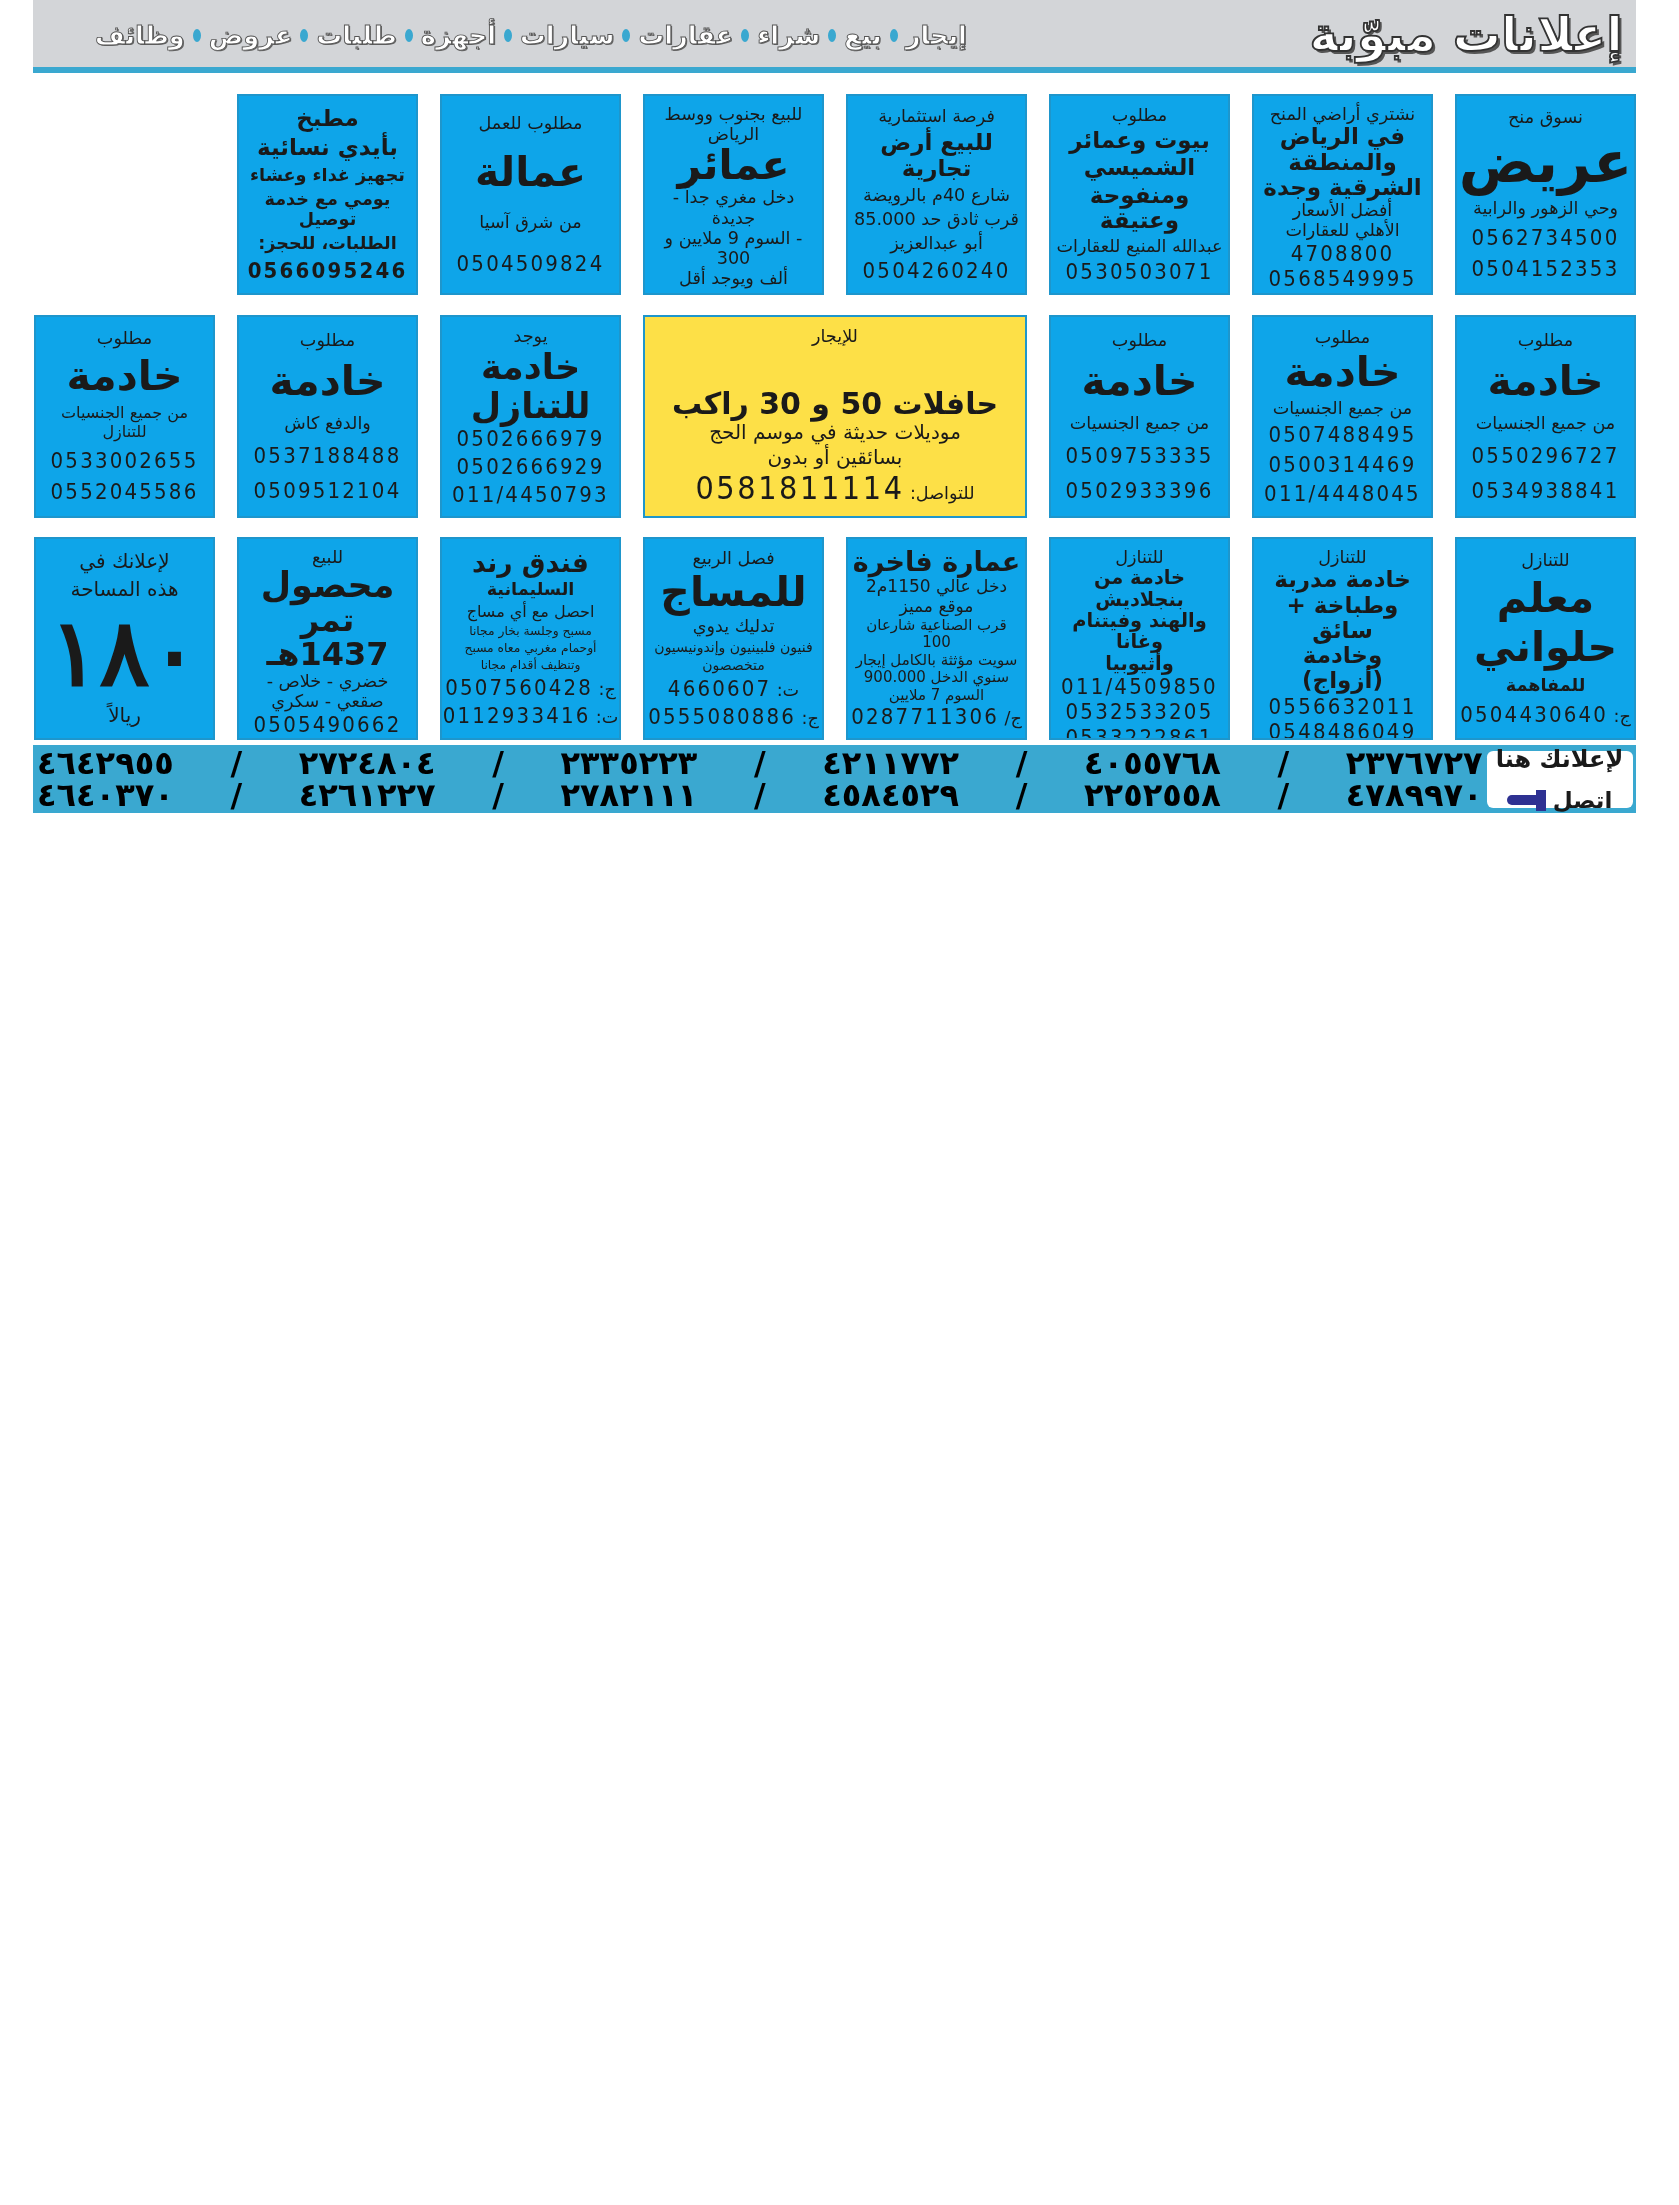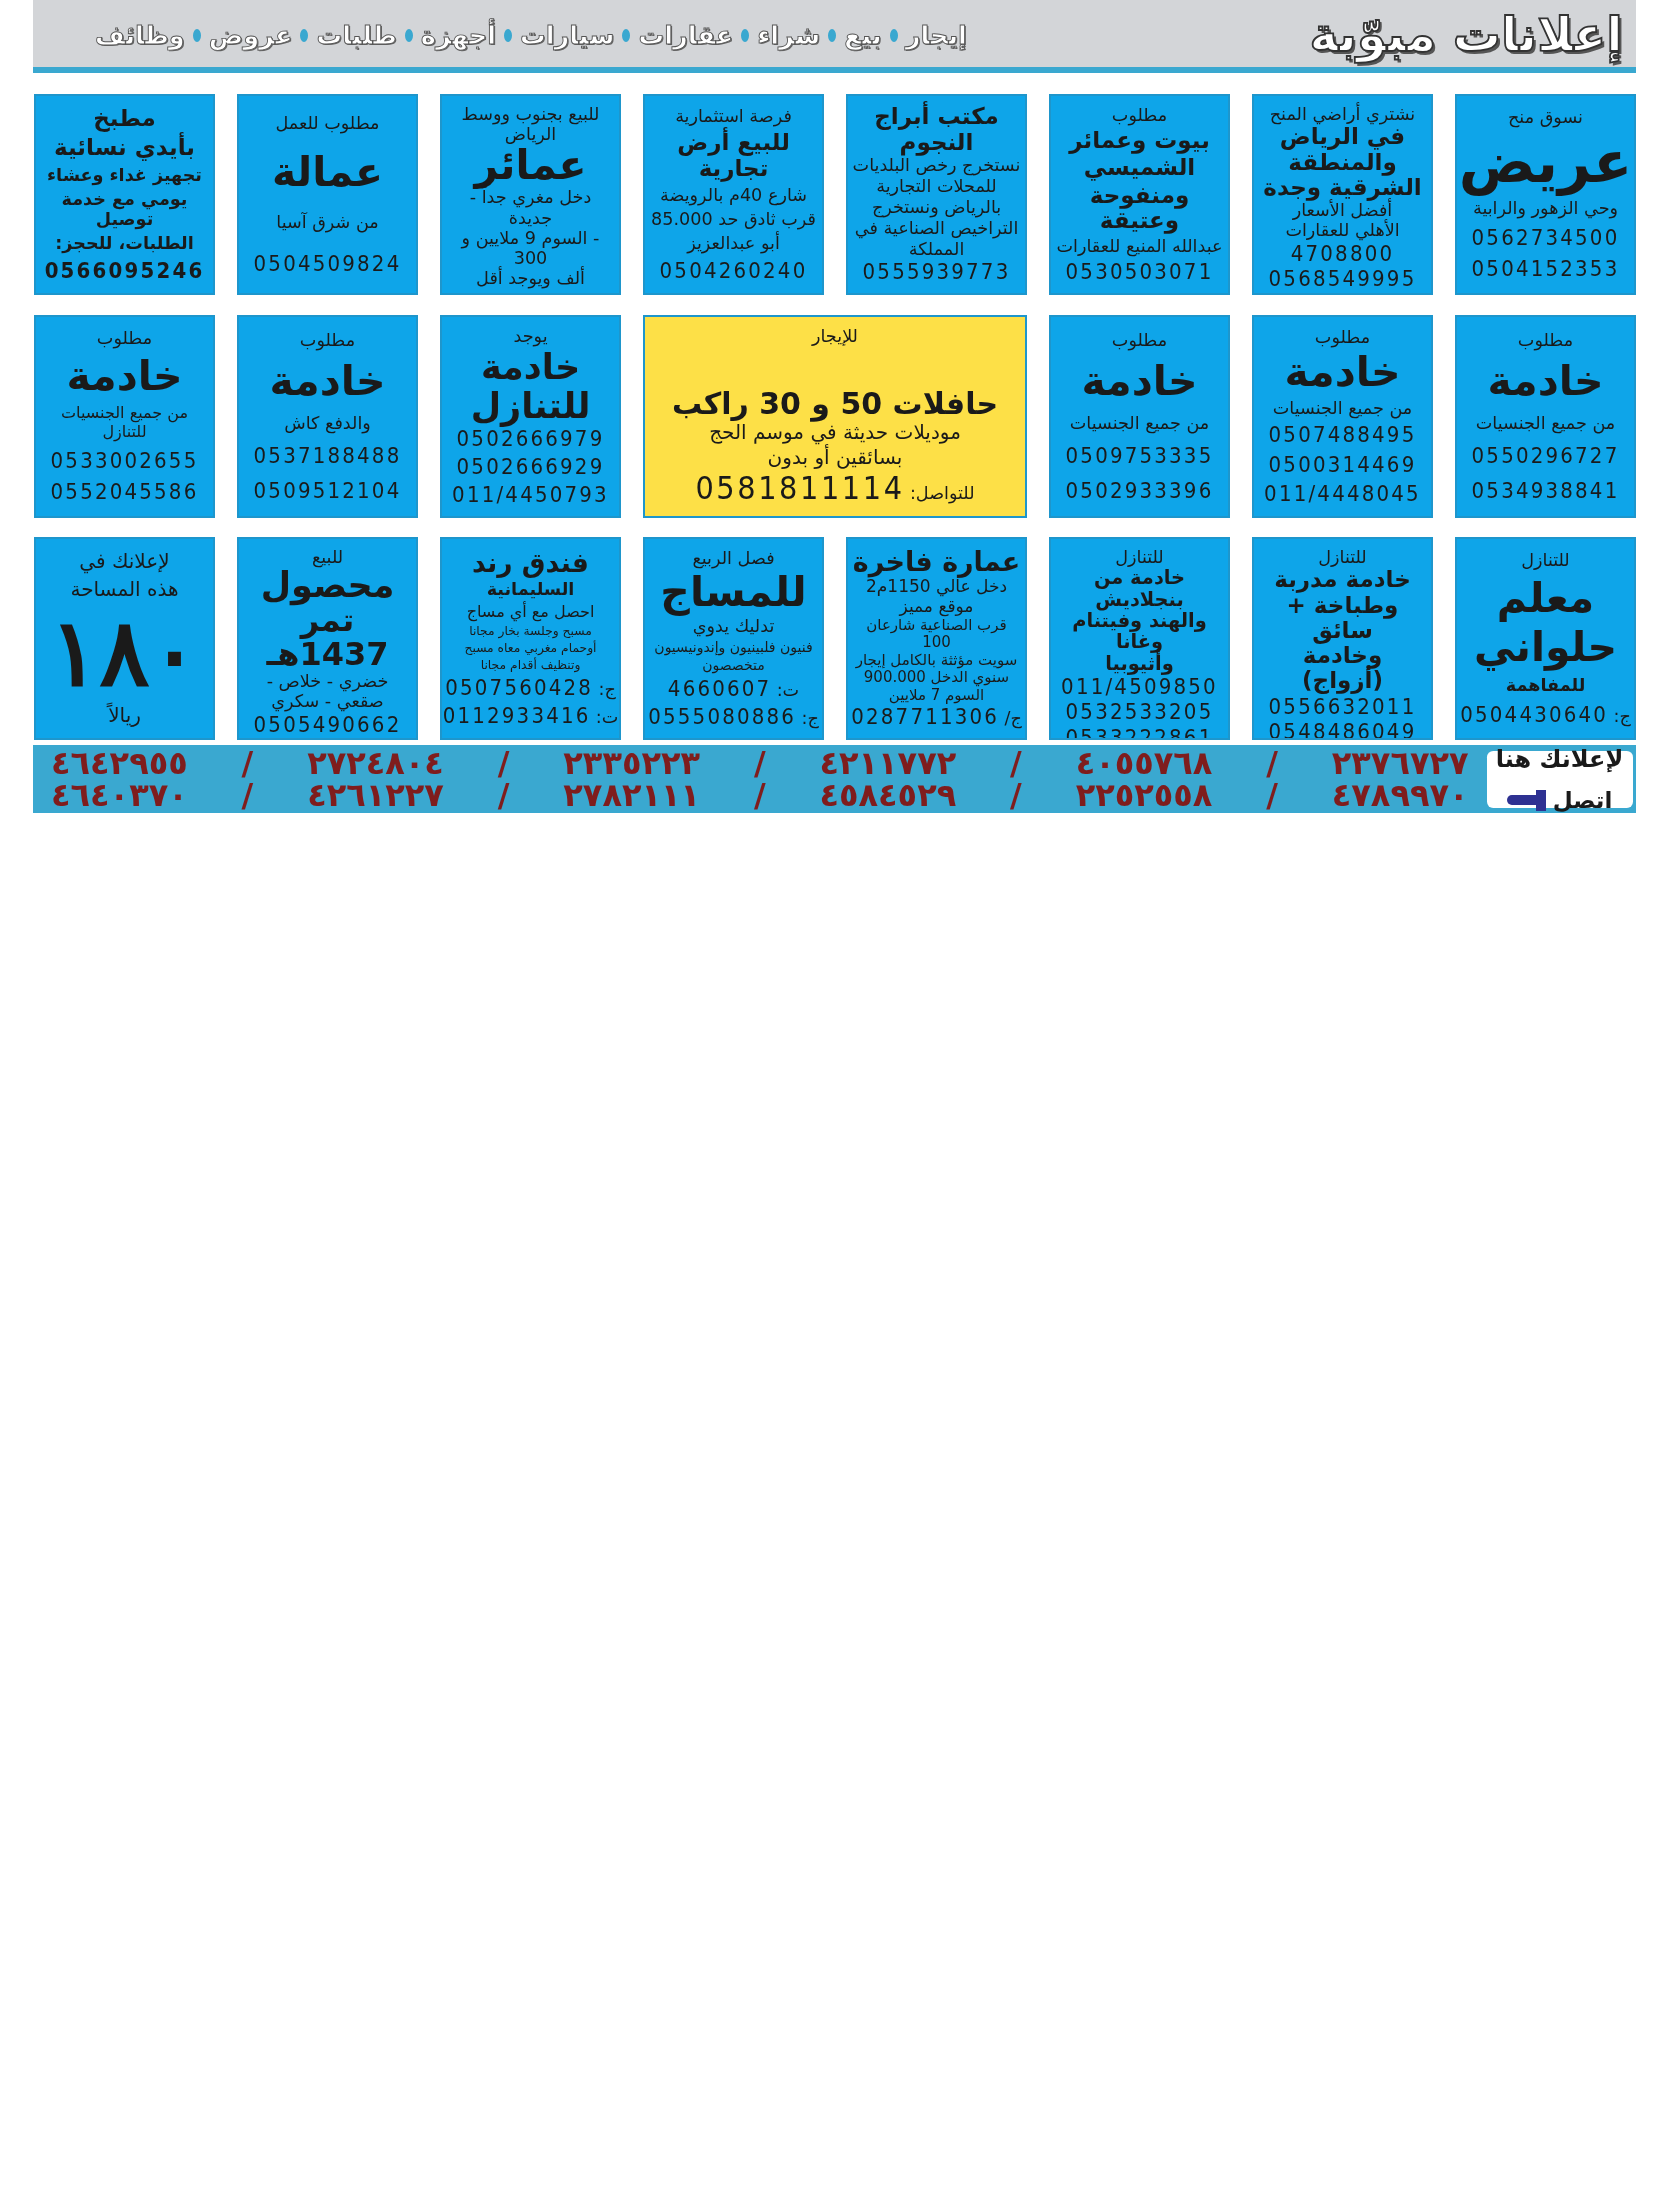--- a/index.html
+++ b/index.html
@@ -44,22 +44,22 @@
   .footer { position:absolute; left:0; top:745px; width:1603px; height:68px; background:#3aa8d0;
             display:flex; direction:rtl; align-items:center; }
   .footer-badge { margin-right:3.5px; width:146px; height:57px; background:#ffffff; border-radius:6.2px;
                   display:flex; flex-direction:column; align-items:center; justify-content:center; }
   .footer-badge .b1 { font-size:24px; font-weight:bold; line-height:1; }
   .footer-badge .b2row { display:flex; direction:rtl; align-items:center; gap:6.2px; margin-top:18px; }
   .footer-badge .b2 { font-size:23px; font-weight:bold; line-height:1; }
   .hand { display:flex; align-items:center; direction:ltr; }
   .cuff { width:10.6px; height:21px; background:#2e3192; }
   .finger { width:31px; height:9.7px; background:#2e3192; border-radius:4.9px 0 0 4.9px; margin-right:-1.8px; }
-  .footer-numbers { flex:1; display:flex; flex-direction:column; justify-content:center; padding:0 18px;
-                    color:#7f1d1d; font-size:32px; font-weight:bold; letter-spacing:3.5px; line-height:1.0; }
+  .footer-numbers { flex:1; display:flex; flex-direction:column; justify-content:center; padding:0 4px;
+                    color:#000000; font-size:32px; font-weight:bold; letter-spacing:3.5px; line-height:1.0; }
   .footer-numbers div { text-align:justify; text-align-last:justify; white-space:nowrap; }
 </style>
 </head>
 <body>
 
 <div class="page">
 
   <div class="header">
     <div class="logo">إعلانات مبوّبة</div>
     <div class="nav">
@@ -100,29 +100,20 @@
       <div class="t-num">4708800</div>
       <div class="t-num">0568549995</div>
     </div>
     <div class="ad">
       <div class="t-sm">مطلوب</div>
       <div class="t-md">بيوت وعمائر</div>
       <div class="t-md">الشميسي</div>
       <div class="t-md">ومنفوحة وعتيقة</div>
       <div class="t-sm">عبدالله المنيع للعقارات</div>
       <div class="t-num">0530503071</div>
-    </div>
-    <div class="ad">
-      <div class="t-md">مكتب أبراج النجوم</div>
-      <div class="t-sm">نستخرج رخص البلديات</div>
-      <div class="t-sm">للمحلات التجارية</div>
-      <div class="t-sm">بالرياض ونستخرج</div>
-      <div class="t-sm">التراخيص الصناعية في</div>
-      <div class="t-sm">المملكة</div>
-      <div class="t-num">0555939773</div>
     </div>
     <div class="ad">
       <div class="t-sm">فرصة استثمارية</div>
       <div class="t-md">للبيع أرض تجارية</div>
       <div class="t-sm">شارع 40م بالرويضة</div>
       <div class="t-sm">قرب ثادق حد 85.000</div>
       <div class="t-sm">أبو عبدالعزيز</div>
       <div class="t-num">0504260240</div>
     </div>
     <div class="ad">

